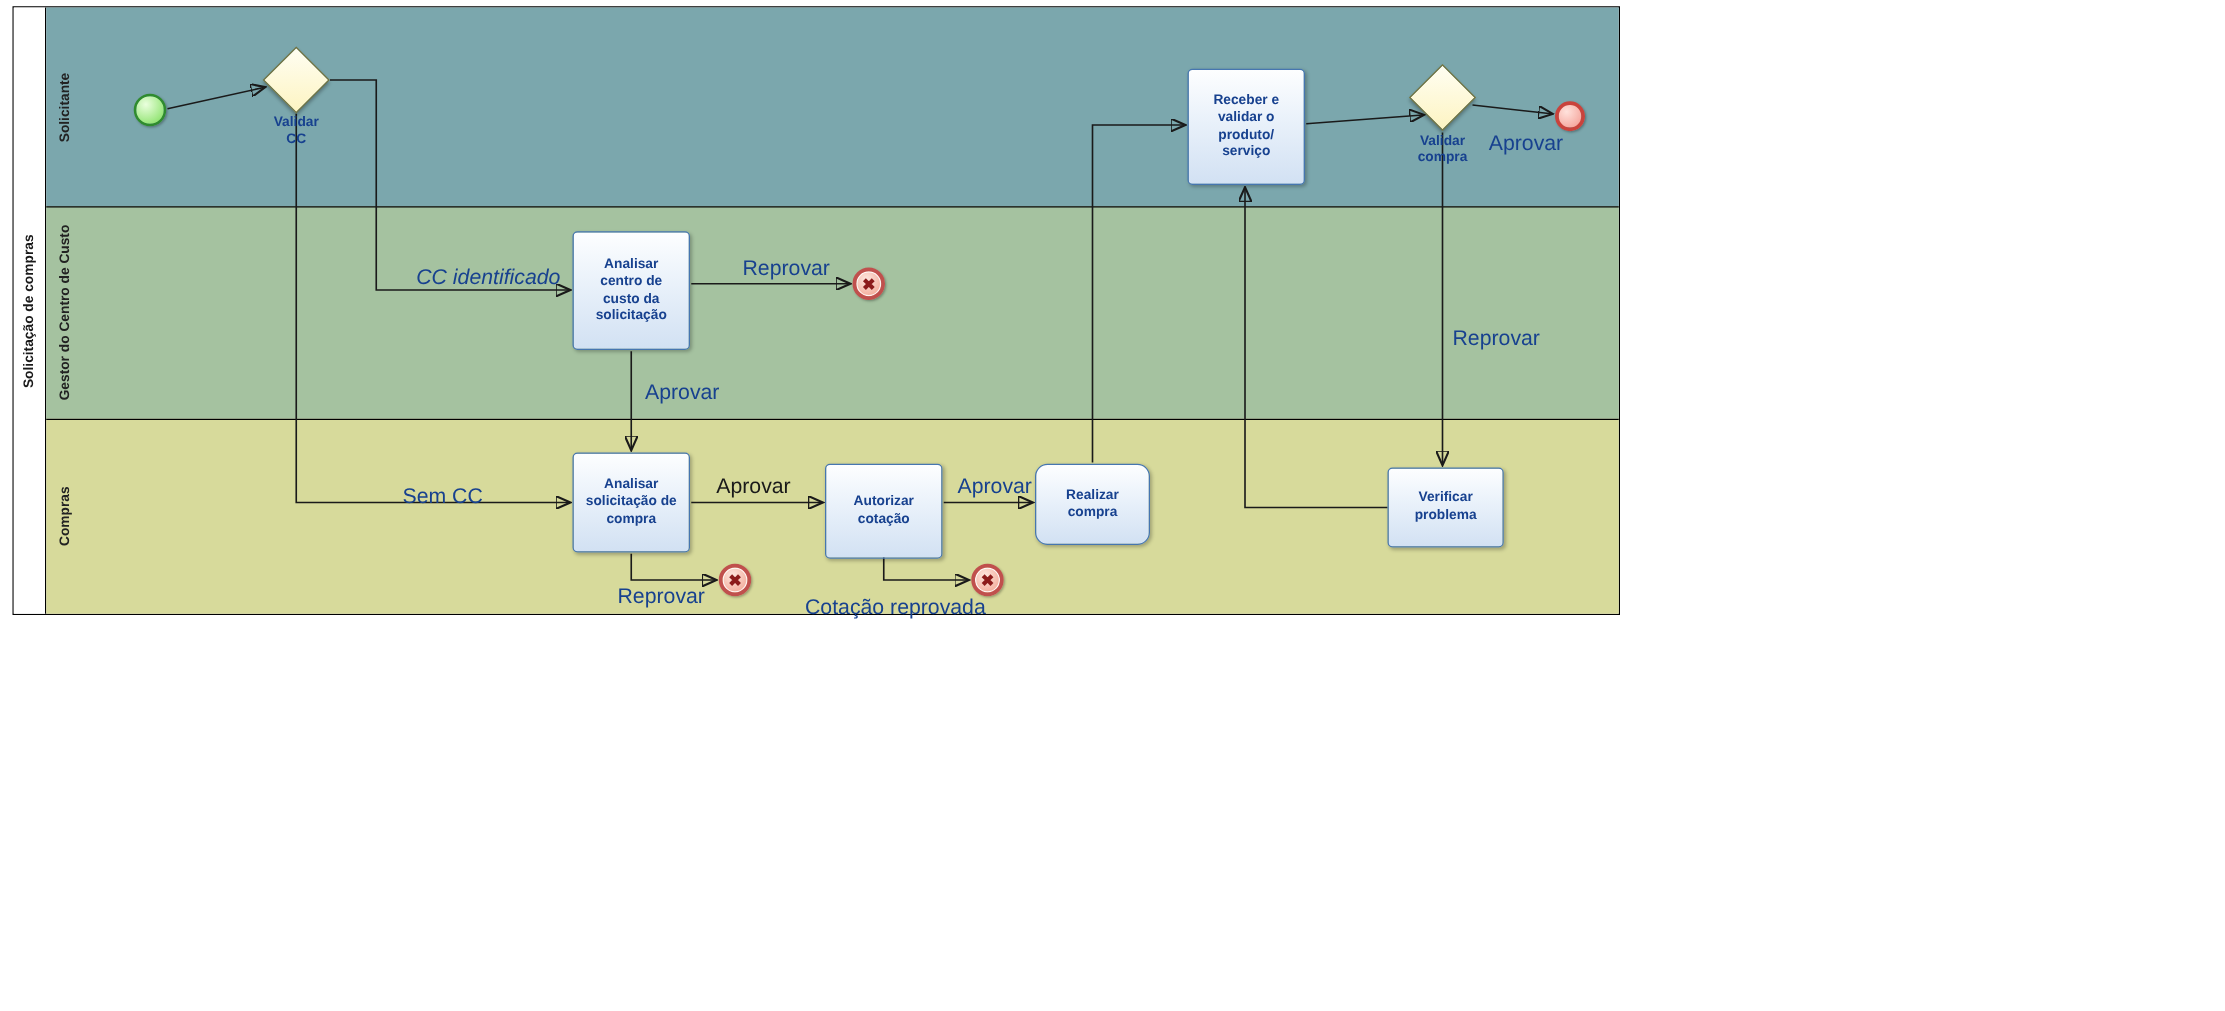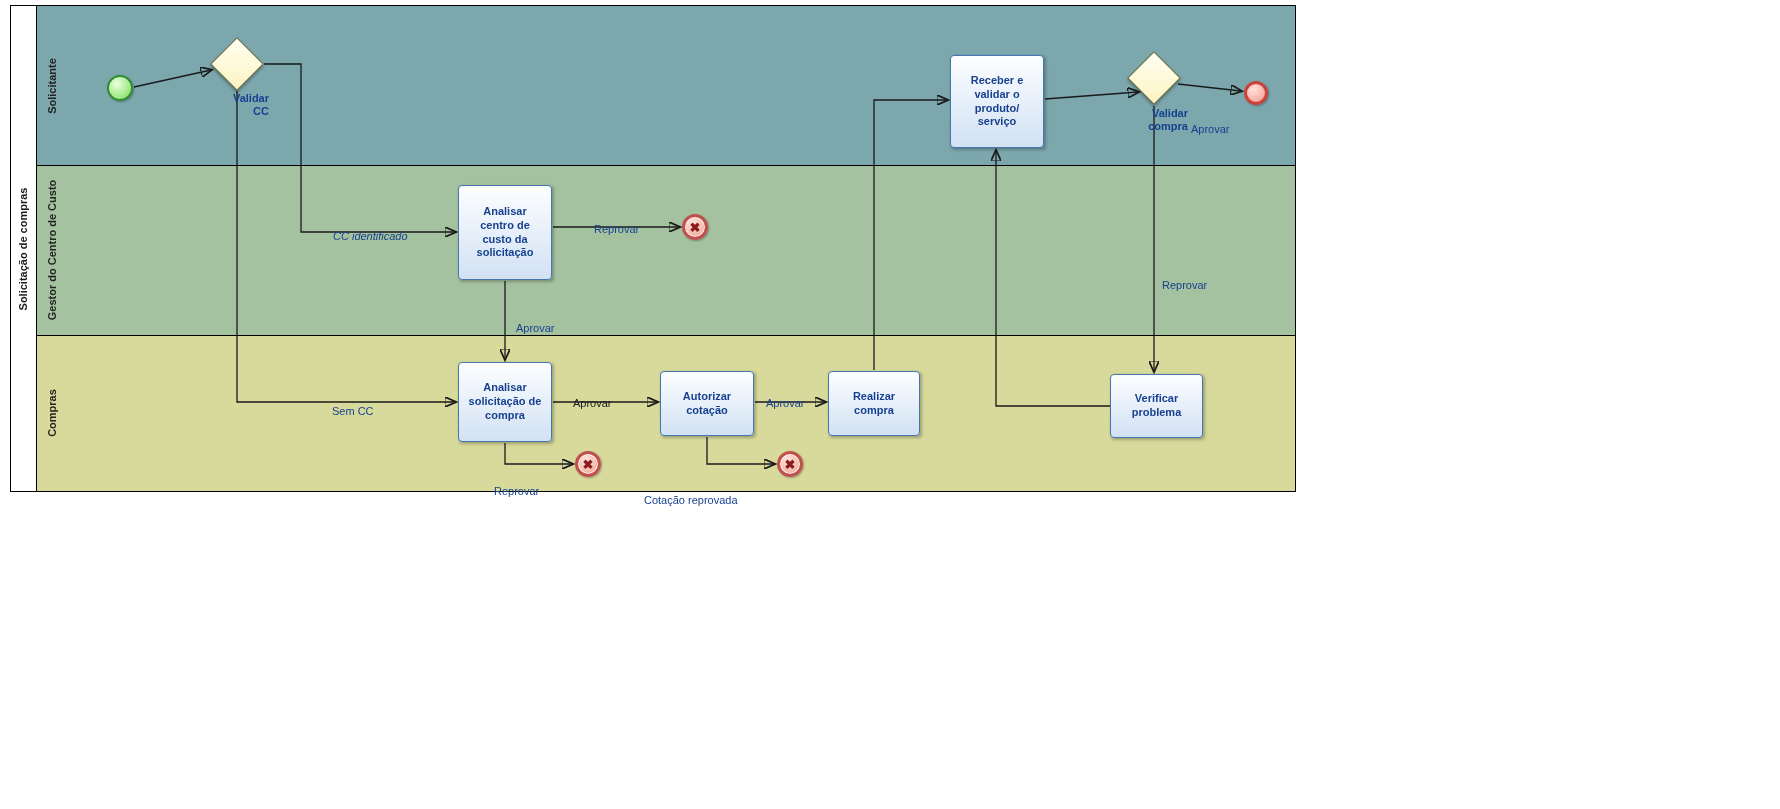--- a/index.html
+++ b/index.html
@@ -26,36 +26,36 @@
   
   .task { position:absolute; z-index:2; border:1px solid var(--task-border,#4676B0); border-radius:4px;
           background:linear-gradient(180deg,#fdfeff 0%, #e9f1fa 45%, #d2e1f3 100%);
           color:var(--task-text,#17418F); font-weight:bold; font-size:11px; line-height:1.25;
           display:flex; align-items:center; justify-content:center; text-align:center; white-space:pre-line;
           box-shadow:1.5px 1.5px 3px rgba(0,0,0,0.25); }
   .gateway { position:absolute; z-index:2; width:38px; height:38px; transform:rotate(45deg);
              background:linear-gradient(135deg,#fffef2 0%, var(--gateway-fill,#FDF4C2) 100%);
              border:1px solid #73733f; box-shadow:1.5px 1.5px 3px rgba(0,0,0,0.3); }
   .node-label { position:absolute; z-index:3; color:var(--task-text,#17418F); font-weight:bold; font-size:11px;
-                line-height:1.2; text-align:right; white-space:pre-line; }
+                line-height:1.2; text-align:center; white-space:pre-line; }
   .event { position:absolute; z-index:2; border-radius:50%; }
   .event.start { width:26px; height:26px; border:2px solid #2F8B2F;
                  background:radial-gradient(circle at 35% 30%, #eaffde 0%, #9CE77F 70%, #7BD25C 100%);
                  box-shadow:1px 1px 2px rgba(0,0,0,0.3); }
   .event.end { width:24px; height:24px; border:3px solid #C9433C;
                background:radial-gradient(circle at 35% 30%, #ffe2dc 0%, #F5A79E 80%);
                box-shadow:1px 1px 2px rgba(0,0,0,0.3); }
   .event.cancel { width:26px; height:26px; border:3px solid #C0504D;
                   background:radial-gradient(circle at 40% 32%, #fde6de 0%, #F2A795 85%);
                   box-shadow:1px 1px 2px rgba(0,0,0,0.3), inset 0 0 0 1px rgba(255,255,255,0.85);
                   display:flex; align-items:center; justify-content:center;
                   color:#8C1B1B; font-weight:bold; font-size:13px; line-height:1; }
 
   
-  .edge-label { position:absolute; z-index:3; color:var(--edge-label,#17418F); font-size:11px; white-space:nowrap;margin-top:18px; }
+  .edge-label { position:absolute; z-index:3; color:var(--edge-label,#17418F); font-size:17px; white-space:nowrap; }
   .edge-label.dark { color:var(--edge-label-dark,#1A1A1A); }
 </style>
 </head>
 <body>
 
 <div class="canvas">
 
   <div class="pool">
     <div class="pool-strip">
       <span class="vtext">Solicitação de compras</span>
@@ -120,33 +120,33 @@
   <div class="node-label" style="left:1120px; top:107px; width:68px;">Validar
 compra</div>
 
   <div class="task" style="left:458px; top:185px; width:94px; height:95px;">Analisar
 centro de
 custo da
 solicitação</div>
   <div class="task" style="left:458px; top:362px; width:94px; height:80px;">Analisar
 solicitação de
 compra</div>
-  <div class="task" style="left:660px; top:371px; width:94px; height:65px;">Autorizar
+  <div class="task" style="left:660px; top:371px; width:94px; height:76px;">Autorizar
 cotação</div>
-  <div class="task" style="left:828px; top:371px; width:92px; height:65px;">Realizar
+  <div class="task" style="left:828px; top:371px; width:92px; height:65px;border-radius:10px;">Realizar
 compra</div>
   <div class="task" style="left:1110px; top:374px; width:93px; height:64px;">Verificar
 problema</div>
   <div class="task" style="left:950px; top:55px; width:94px; height:93px;">Receber e
 validar o
 produto/
 serviço</div>
 
   <div class="edge-label" style="left:333px; top:212px;font-style:italic;">CC identificado</div>
-  <div class="edge-label" style="left:332px; top:387px;">Sem CC</div>
+  <div class="edge-label" style="left:322px; top:387px;">Sem CC</div>
   <div class="edge-label" style="left:594px; top:205px;">Reprovar</div>
   <div class="edge-label" style="left:516px; top:304px;">Aprovar</div>
   <div class="edge-label dark" style="left:573px; top:379px;">Aprovar</div>
   <div class="edge-label" style="left:494px; top:467px;">Reprovar</div>
   <div class="edge-label" style="left:766px; top:379px;">Aprovar</div>
   <div class="edge-label" style="left:644px; top:476px;">Cotação reprovada</div>
   <div class="edge-label" style="left:1162px; top:261px;">Reprovar</div>
   <div class="edge-label" style="left:1191px; top:105px;">Aprovar</div>
 
 </div>

